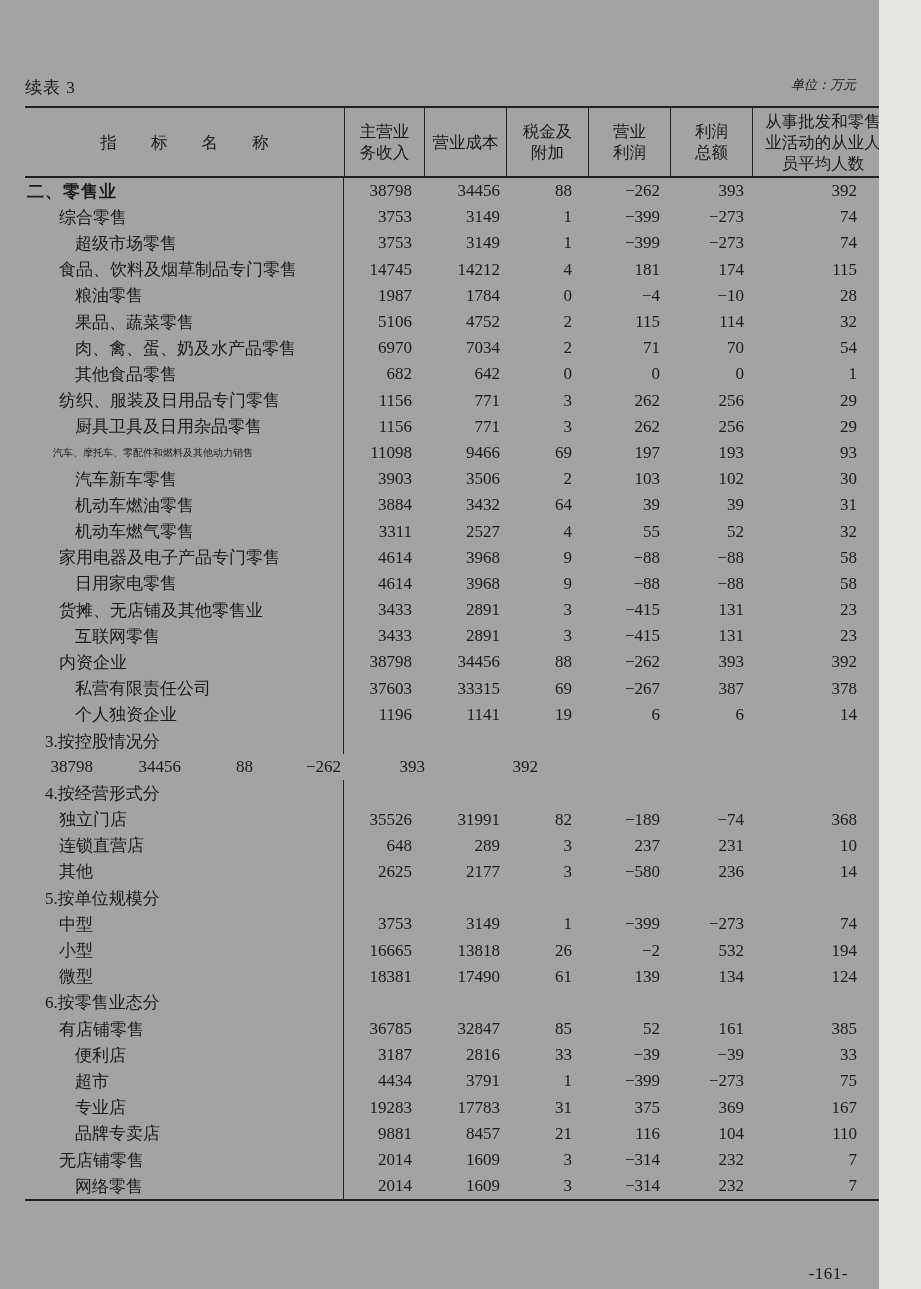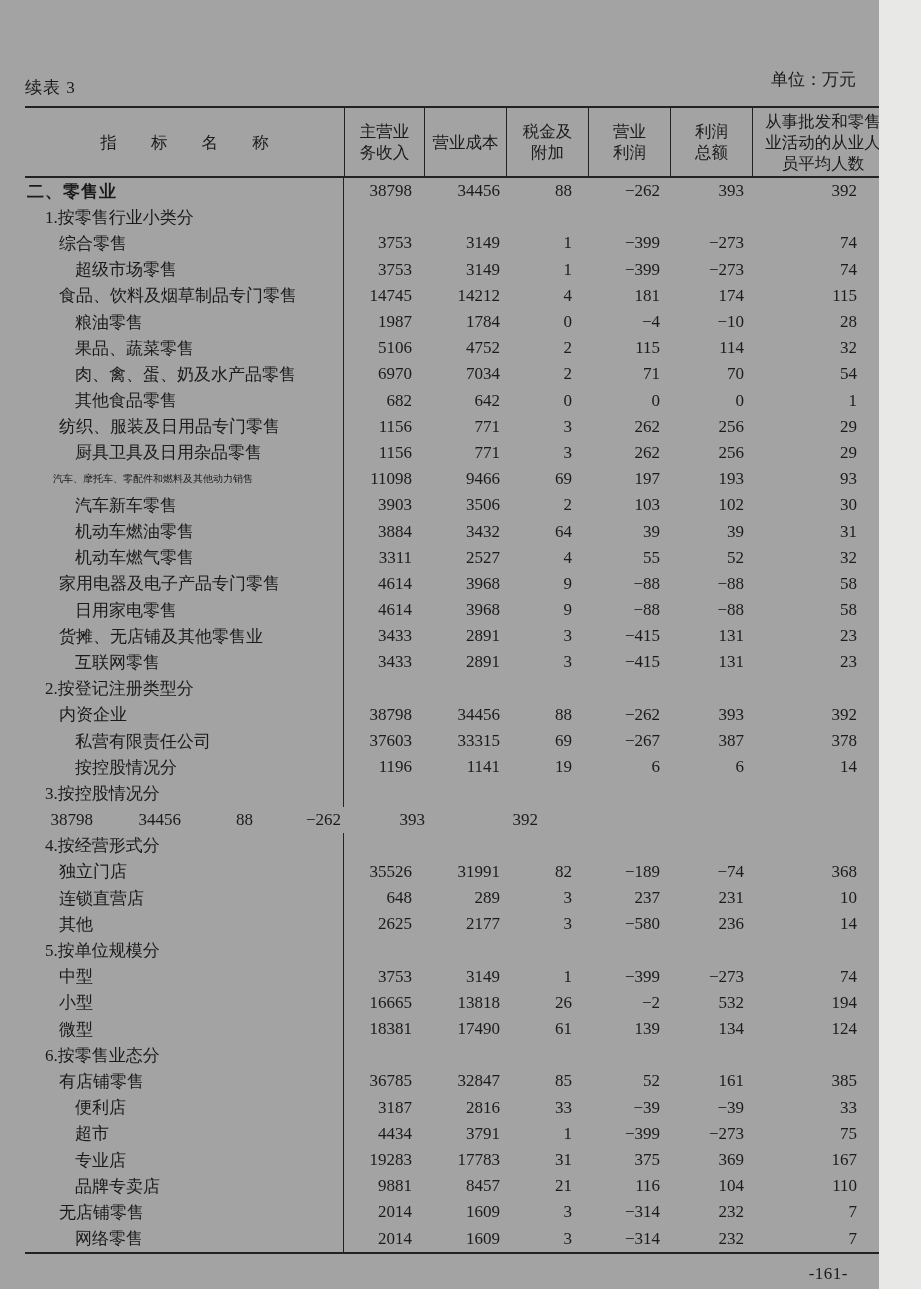--- a/index.html
+++ b/index.html
@@ -9,22 +9,23 @@
     background:#a3a3a3;
     font-family:"Liberation Serif","DejaVu Serif",serif;
     color:#1b1b1b;
     overflow:hidden;
   }
   .continued-label {
     position:absolute; left:25px; top:76px;
     font-size:17px; letter-spacing:1px;
   }
   .unit-label {
-    position:absolute; right:23px; top:68px;
-    font-size:17px;
+    position:absolute; right:23px; top:76px;
+    font-size:13px;
+    font-style:italic;
   }
   .table-wrap {
     position:absolute; left:25px; top:106px; width:868px;
   }
   .thead {
     display:flex;
     border-top:2.5px solid #222;
     border-bottom:2px solid #222;
     height:72px;
     box-sizing:border-box;
@@ -118,29 +119,20 @@
         <div class="tr">
           <div class="td-name lv0 bold">二、零售业</div>
           <div class="td-num c1 p1">38798</div>
           <div class="td-num c2 p2">34456</div>
           <div class="td-num c3 p3">88</div>
           <div class="td-num c4 p4">−262</div>
           <div class="td-num c5 p5">393</div>
           <div class="td-num c6 p6">392</div>
         </div>
         <div class="tr">
-          <div class="td-name lv1">1.按零售行业小类分</div>
-          <div class="td-num c1 p1"></div>
-          <div class="td-num c2 p2"></div>
-          <div class="td-num c3 p3"></div>
-          <div class="td-num c4 p4"></div>
-          <div class="td-num c5 p5"></div>
-          <div class="td-num c6 p6"></div>
-        </div>
-        <div class="tr">
           <div class="td-name lv2">综合零售</div>
           <div class="td-num c1 p1">3753</div>
           <div class="td-num c2 p2">3149</div>
           <div class="td-num c3 p3">1</div>
           <div class="td-num c4 p4">−399</div>
           <div class="td-num c5 p5">−273</div>
           <div class="td-num c6 p6">74</div>
         </div>
         <div class="tr">
           <div class="td-name lv3">超级市场零售</div>
@@ -280,48 +272,39 @@
         <div class="tr">
           <div class="td-name lv3">互联网零售</div>
           <div class="td-num c1 p1">3433</div>
           <div class="td-num c2 p2">2891</div>
           <div class="td-num c3 p3">3</div>
           <div class="td-num c4 p4">−415</div>
           <div class="td-num c5 p5">131</div>
           <div class="td-num c6 p6">23</div>
         </div>
         <div class="tr">
-          <div class="td-name lv1">2.按登记注册类型分</div>
-          <div class="td-num c1 p1"></div>
-          <div class="td-num c2 p2"></div>
-          <div class="td-num c3 p3"></div>
-          <div class="td-num c4 p4"></div>
-          <div class="td-num c5 p5"></div>
-          <div class="td-num c6 p6"></div>
-        </div>
-        <div class="tr">
           <div class="td-name lv2">内资企业</div>
           <div class="td-num c1 p1">38798</div>
           <div class="td-num c2 p2">34456</div>
           <div class="td-num c3 p3">88</div>
           <div class="td-num c4 p4">−262</div>
           <div class="td-num c5 p5">393</div>
           <div class="td-num c6 p6">392</div>
         </div>
         <div class="tr">
           <div class="td-name lv3">私营有限责任公司</div>
           <div class="td-num c1 p1">37603</div>
           <div class="td-num c2 p2">33315</div>
           <div class="td-num c3 p3">69</div>
           <div class="td-num c4 p4">−267</div>
           <div class="td-num c5 p5">387</div>
           <div class="td-num c6 p6">378</div>
         </div>
         <div class="tr">
-          <div class="td-name lv3">按控股情况分</div>
+          <div class="td-name lv3">个人独资企业</div>
           <div class="td-num c1 p1">1196</div>
           <div class="td-num c2 p2">1141</div>
           <div class="td-num c3 p3">19</div>
           <div class="td-num c4 p4">6</div>
           <div class="td-num c5 p5">6</div>
           <div class="td-num c6 p6">14</div>
         </div>
         <div class="tr">
           <div class="td-name lv1">3.按控股情况分</div>
           <div class="td-num c1 p1"></div>

